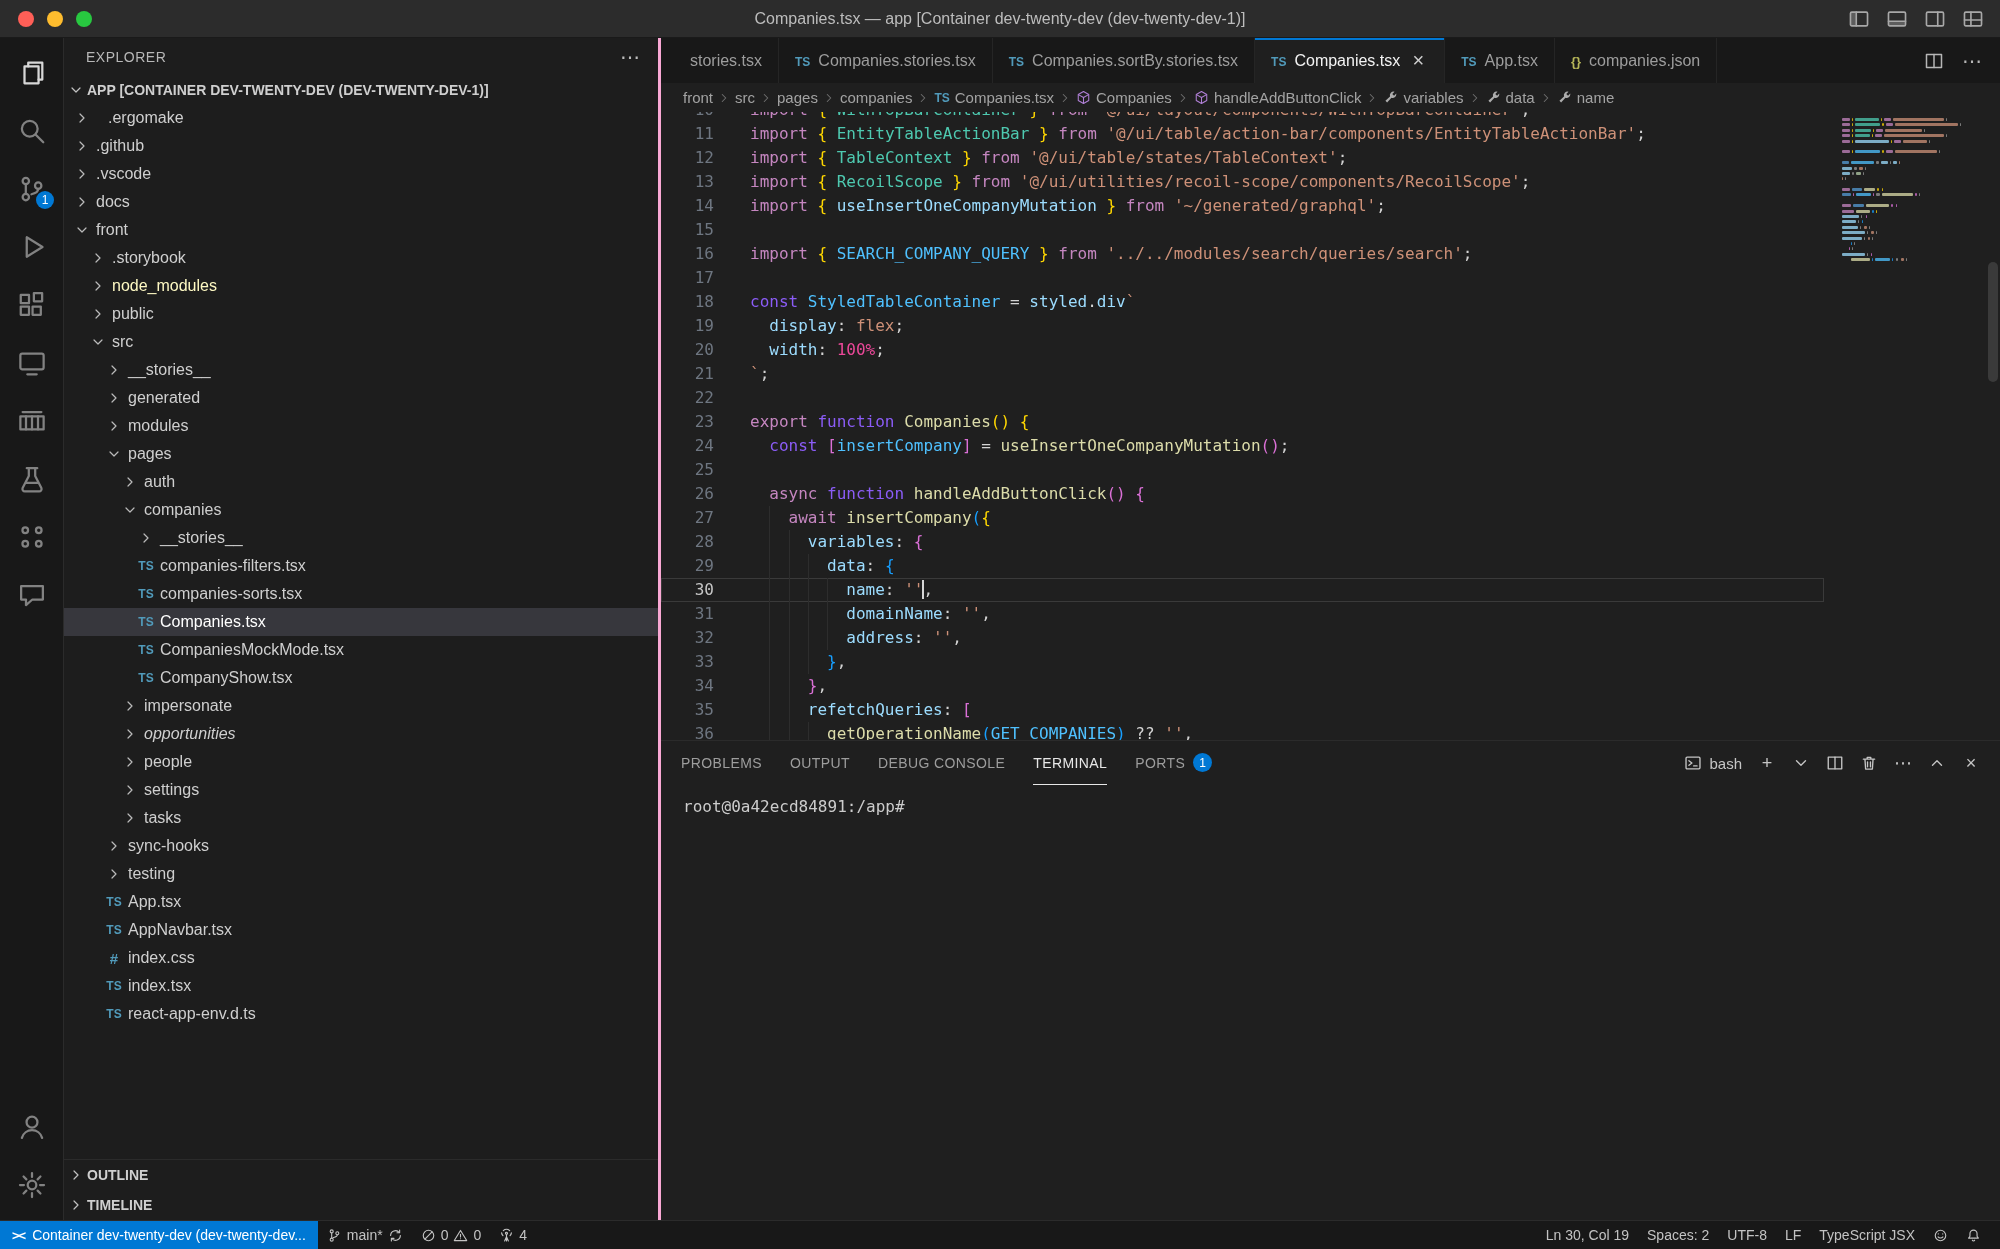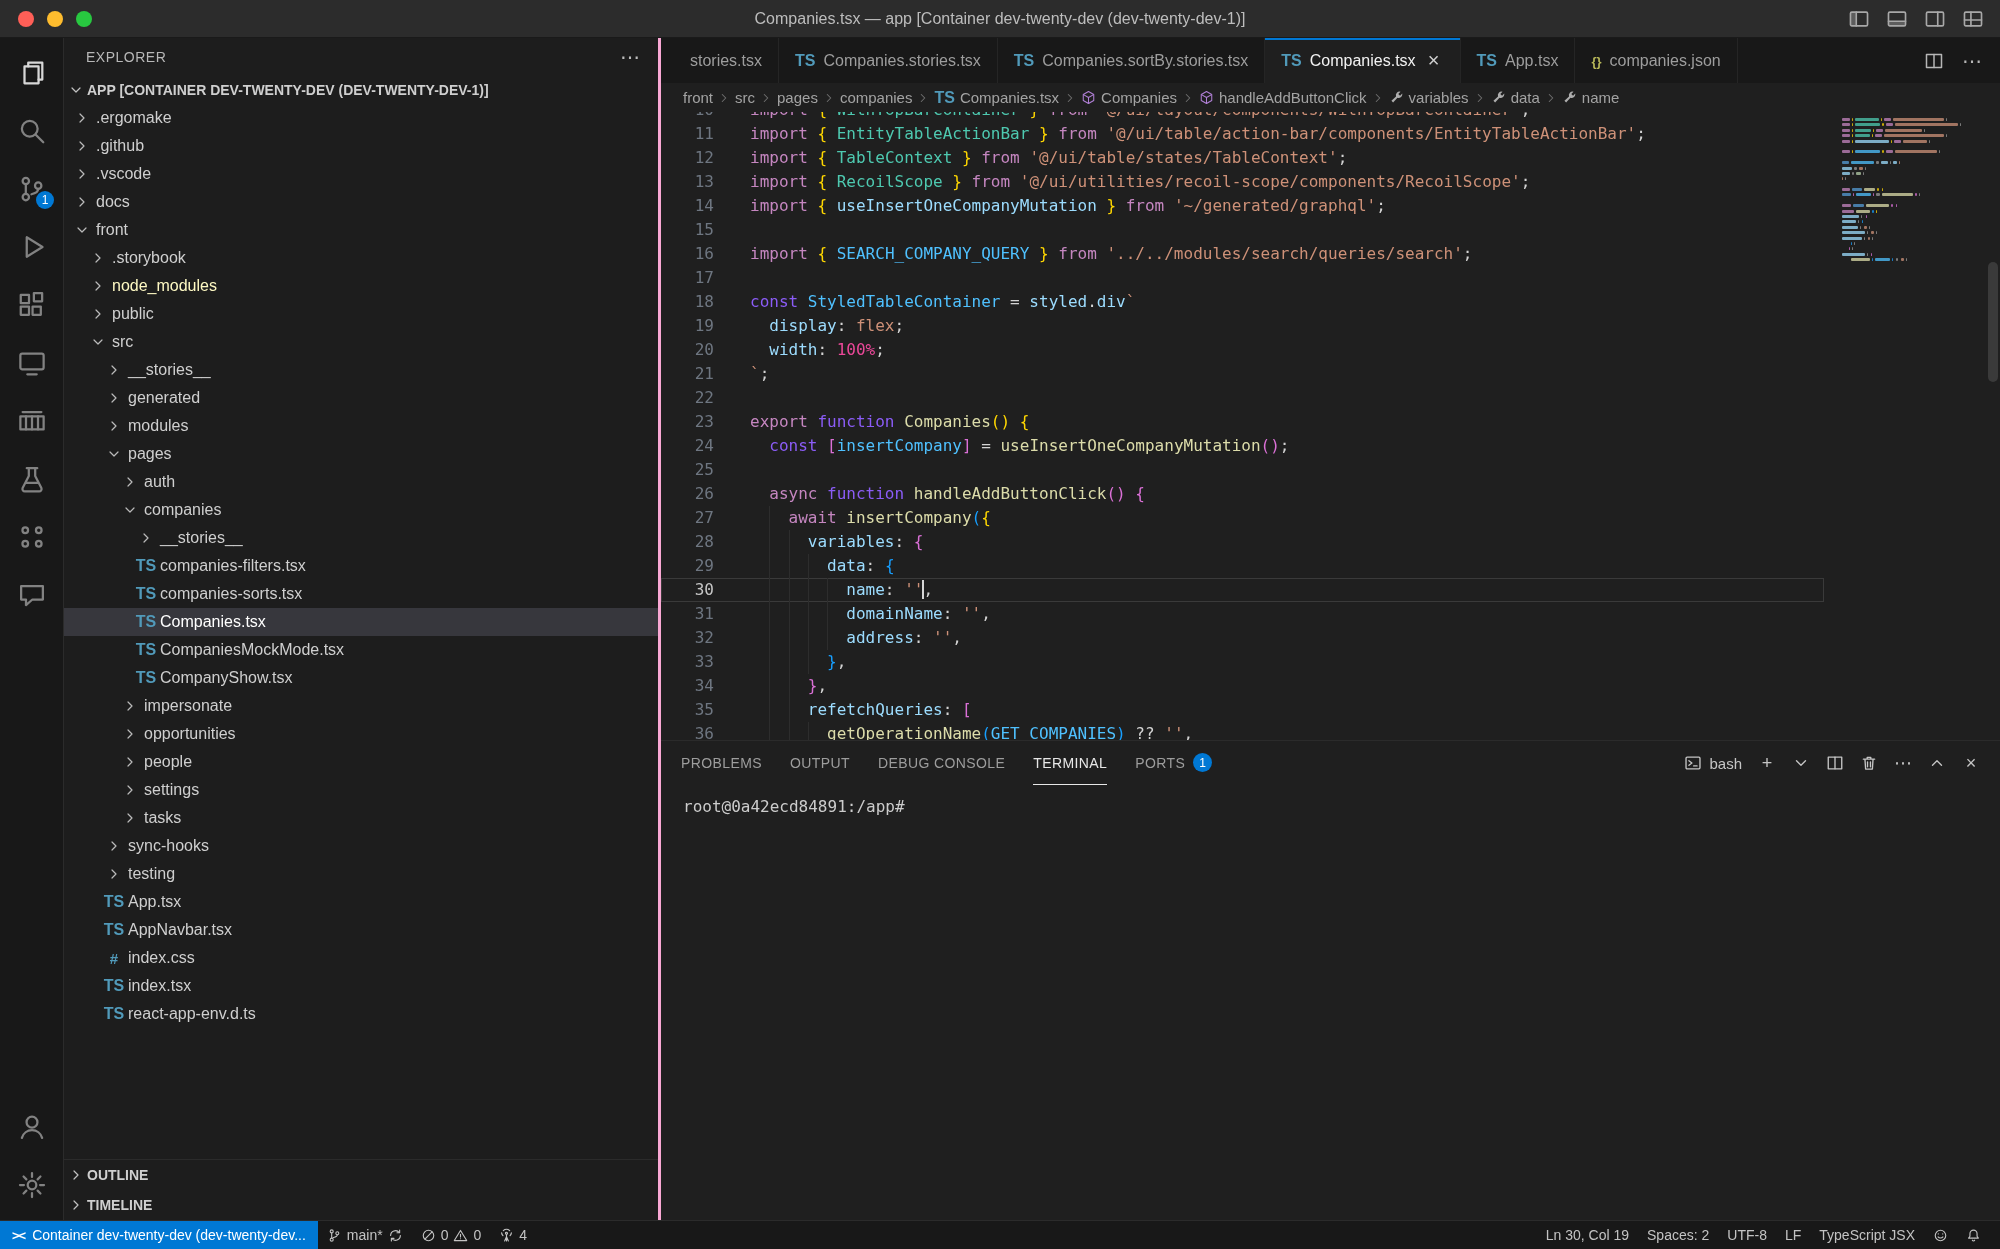--- a/index.html
+++ b/index.html
@@ -36,21 +36,21 @@
   .sec-ch{width:16px;height:16px;color:#c2c2c2;flex:none;}
   .sec-ch svg{width:16px;height:16px;}
   .tree { flex:1; overflow:hidden; }
   .row { height:28px; display:flex; align-items:center; color:#cfcfcf; cursor:pointer; white-space:nowrap; }
   .row.sel { background:#37373d; color:#ffffff; }
   .row.dim .lbl { color:#fef9c3; }
   .twist { width:20px; flex:none; display:flex; justify-content:center; color:#bababa; }
   .twist svg{width:16px;height:16px;}
   .ficon { width:20px; flex:none; display:flex; justify-content:center; align-items:center; }
   .lbl { margin-left:4px; }
-  .fi-ts { color:#519aba; font-weight:bold; font-size:16px; }
+  .fi-ts { color:#519aba; font-weight:bold; font-size:12px; }
   .fi-css { color:#519aba; font-weight:bold; font-size:15px; }
   .fi-json { color:#b8b859; font-weight:bold; font-size:13px; }
   .sb-bottom { border-top:1px solid #2b2b2b; flex:none; }
   .sb-sec { height:30px; display:flex; align-items:center; gap:3px; padding-left:4px; font-size:14px; font-weight:bold; color:#cfcfcf; cursor:pointer; }
 
   
   .editor-area { flex:1; min-width:0; display:flex; flex-direction:column; background:#1f1f1f; }
 
   .tabbar { height:45px; flex:none; background:#181818; display:flex; align-items:stretch; }
   .tabs { display:flex; min-width:0; }
@@ -270,21 +270,21 @@
     </div>
     <div class="sb-section">
       <span class="sec-ch" data-icon="chevD">
           <svg viewBox="0 0 16 16" fill="none" stroke="currentColor" stroke-width="1.2" stroke-linecap="round" stroke-linejoin="round">
             <path d="M4 6l4 4 4-4"></path>
           </svg>
         </span>
       <span class="sec-lbl">APP [CONTAINER DEV-TWENTY-DEV (DEV-TWENTY-DEV-1)]</span>
     </div>
     <div class="tree" id="tree">
-        <div class="row" style="padding-left: 8px;">
+        <div class="row" style="padding-left: 8px; gap: 12px;">
           <span class="twist">
             <svg viewBox="0 0 16 16" fill="none" stroke="currentColor" stroke-width="1.2" stroke-linecap="round" stroke-linejoin="round">
               <path d="M6 4l4 4-4 4"></path>
             </svg>
           </span>
           <span class="lbl">.ergomake</span>
         </div>
         <div class="row" style="padding-left: 8px;">
           <span class="twist">
             <svg viewBox="0 0 16 16" fill="none" stroke="currentColor" stroke-width="1.2" stroke-linecap="round" stroke-linejoin="round">
@@ -436,21 +436,21 @@
           <span class="lbl">CompanyShow.tsx</span>
         </div>
         <div class="row" style="padding-left: 56px;">
           <span class="twist">
             <svg viewBox="0 0 16 16" fill="none" stroke="currentColor" stroke-width="1.2" stroke-linecap="round" stroke-linejoin="round">
               <path d="M6 4l4 4-4 4"></path>
             </svg>
           </span>
           <span class="lbl">impersonate</span>
         </div>
-        <div class="row" style="padding-left: 56px;">
+        <div class="row" style="padding-left: 56px; font-style: italic;">
           <span class="twist">
             <svg viewBox="0 0 16 16" fill="none" stroke="currentColor" stroke-width="1.2" stroke-linecap="round" stroke-linejoin="round">
               <path d="M6 4l4 4-4 4"></path>
             </svg>
           </span>
           <span class="lbl">opportunities</span>
         </div>
         <div class="row" style="padding-left: 56px;">
           <span class="twist">
             <svg viewBox="0 0 16 16" fill="none" stroke="currentColor" stroke-width="1.2" stroke-linecap="round" stroke-linejoin="round">

